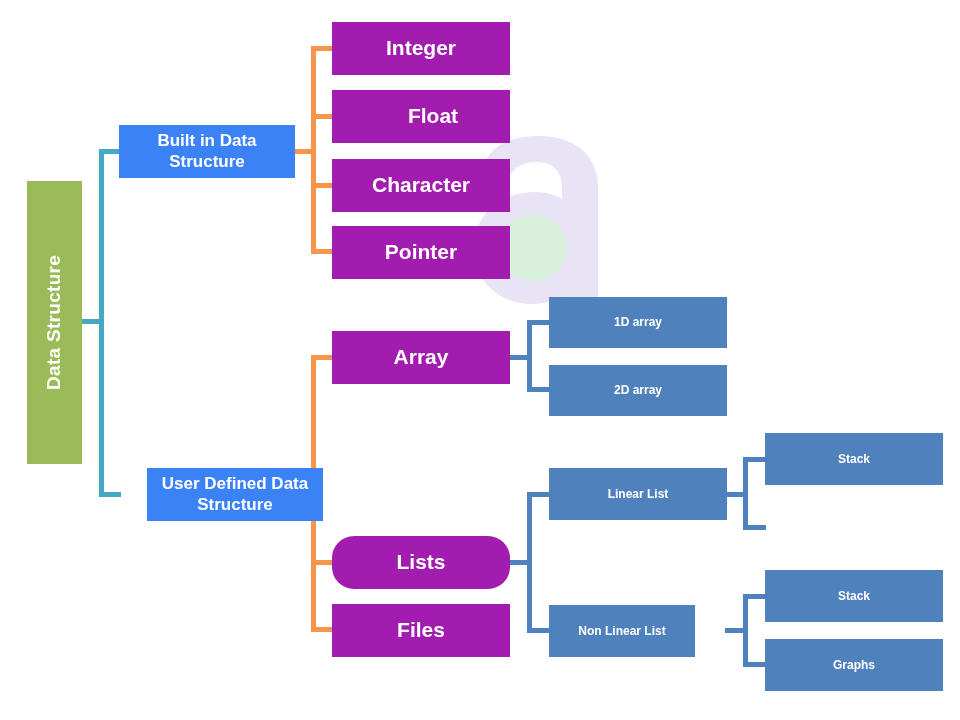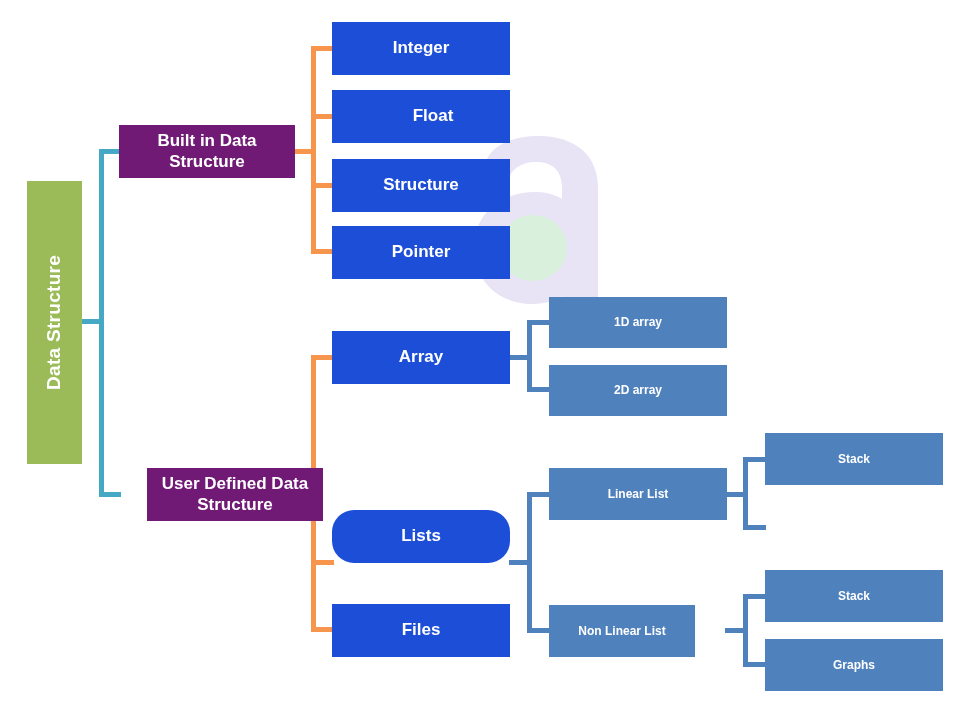--- a/index.html
+++ b/index.html
@@ -38,22 +38,22 @@
     line-height: 1.18;
     box-sizing: border-box;
   }
   .node-root {
     background: #9BBB59;
     writing-mode: vertical-rl;
     transform: rotate(180deg);
     font-size: 19px;
     letter-spacing: 0.3px;
   }
-  .node-teal   { background: #701a75; font-size: 17px; }
-  .node-orange { background: #1d4ed8; font-size: 17px; }
+  .node-teal   { background: #3b82f6; font-size: 17px; }
+  .node-orange { background: #a21caf; font-size: 21px; }
   .node-blue   { background: #4F81BD; font-size: 12px; }
 
   
   .conn {
     position: absolute;
   }
   .c-teal   { background: #45A8C4; }
   .c-orange { background: #F6954B; }
   .c-blue   { background: #4F81BD; }
 </style>
@@ -109,25 +109,25 @@
   <div class="conn c-blue" style="left:743px; top:594px; width:23px; height:5px;"></div>
   <div class="conn c-blue" style="left:743px; top:662px; width:23px; height:5px;"></div>
 
   <div class="node node-root" style="left:27px; top:181px; width:55px; height:283px;">Data Structure</div>
 
   <div class="node node-teal" style="left:119px; top:125px; width:176px; height:53px; padding:0 12px;">Built in Data Structure</div>
   <div class="node node-teal" style="left:119px; top:468px; width:176px; height:53px; padding:0 12px;margin-left:28px;">User Defined Data Structure</div>
 
   <div class="node node-orange" style="left:332px; top:22px; width:178px; height:53px;">Integer</div>
   <div class="node node-orange" style="left:332px; top:90px; width:178px; height:53px;padding-left:24px;">Float</div>
-  <div class="node node-orange" style="left:332px; top:159px; width:178px; height:53px;">Structure</div>
+  <div class="node node-orange" style="left:332px; top:159px; width:178px; height:53px;">Character</div>
   <div class="node node-orange" style="left:332px; top:226px; width:178px; height:53px;">Pointer</div>
 
   <div class="node node-orange" style="left:332px; top:331px; width:178px; height:53px;">Array</div>
-  <div class="node node-orange" style="left:332px; top:510px; width:178px; height:53px;border-radius:22px;">Lists</div>
+  <div class="node node-orange" style="left:332px; top:536px; width:178px; height:53px;border-radius:22px;">Lists</div>
   <div class="node node-orange" style="left:332px; top:604px; width:178px; height:53px;">Files</div>
 
   <div class="node node-blue" style="left:549px; top:297px; width:178px; height:51px;">1D array</div>
   <div class="node node-blue" style="left:549px; top:365px; width:178px; height:51px;">2D array</div>
 
   <div class="node node-blue" style="left:549px; top:468px; width:178px; height:52px;text-align:center;">Linear List</div>
   <div class="node node-blue" style="left:549px; top:605px; width:146px; height:52px;">Non Linear List</div>
 
   <div class="node node-blue" style="left:765px; top:433px; width:178px; height:52px;">Stack</div>
 

